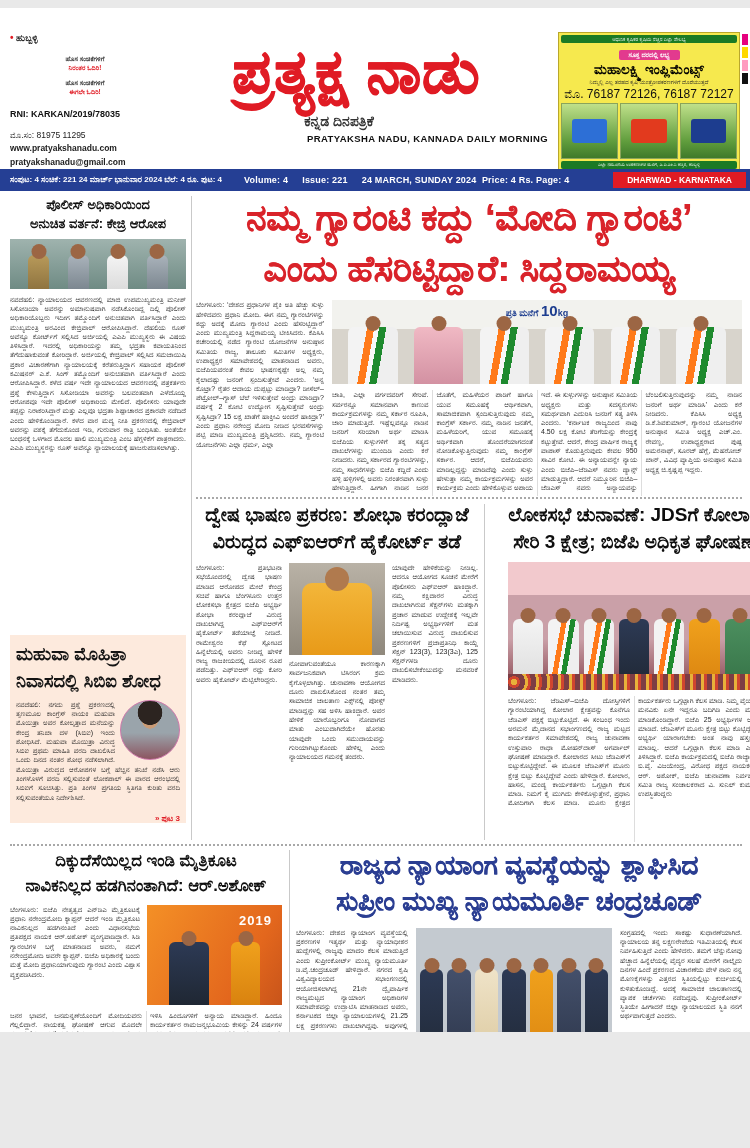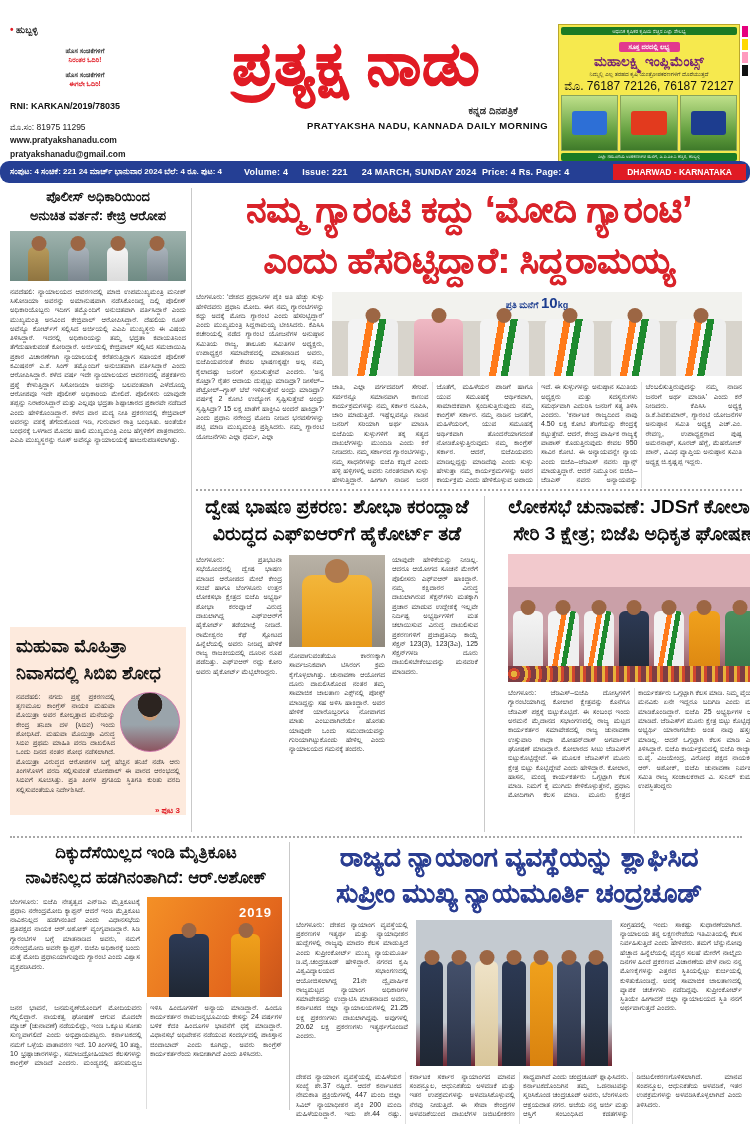--- a/index.html
+++ b/index.html
@@ -1,56 +1,56 @@
 <!DOCTYPE html>
 <html><head>
 <meta charset="utf-8">
 <style>
   * { margin:0; padding:0; box-sizing:border-box; }
   html,body { background:#e9e9e9; }
   body { font-family:"Liberation Sans","DejaVu Sans",sans-serif; }
-  .page { position:relative; width:750px; height:1148px; margin:0 auto; background:#ffffff; overflow:hidden; color:#1a1a1a; }
+  .page { position:relative; width:750px; height:1024px; margin:8px auto; background:#ffffff; overflow:hidden; color:#1a1a1a; }
 
   
   .mast-left { position:absolute; left:10px; top:24px; width:150px; font-size:8px; }
   .city-line { font-size:9px; font-weight:bold; color:#222; }
   .city-dot { color:#e01b24; font-size:10px; }
   .slogans { text-align:center; margin-top:10px; line-height:1.45; }
   .slogan-b { display:block; color:#333; font-size:6.5px; font-weight:bold; }
   .slogan-r { display:block; color:#e01b24; font-size:6.5px; font-weight:bold; margin-bottom:5px; }
   .rni { margin-top:12px; font-size:9px; font-weight:bold; color:#111; }
   .contact { margin-top:10px; line-height:1.6; font-size:8.5px; color:#222; }
   .contact .ln { display:block; }
   .contact .bold { font-weight:bold; }
 
   .mast-center { position:absolute; left:160px; top:26px; width:392px; text-align:center; }
   .mast-title { font-size:60px; line-height:1.25; font-weight:bold; color:#e01b24;
                 letter-spacing:1px; text-shadow:1px 0 0 #e01b24, 0 1px 0 #e01b24; }
-  .mast-tag-kn { margin-top:4px; text-align:right; padding-right:34px; font-size:10px; font-weight:bold; color:#333; }
+  .mast-tag-kn { margin-top:4px; padding-right:34px; font-size:14px; font-weight:bold; color:#333; }
   .mast-tag-en { margin-top:3px; text-align:right; padding-right:4px; font-size:9.5px; font-weight:bold; color:#111; letter-spacing:.4px; }
 
   .ad-box { position:absolute; left:558px; top:24px; width:182px; height:138px; background:#f6e94e; border:1px solid #b9a72c; padding:2px; text-align:center; }
   .ad-strip { background:#1b7a24; color:#fff; font-size:5px; line-height:1.6; border-radius:2px; }
   .ad-ribbon { display:inline-block; background:#e23a8e; color:#fff; font-size:6.5px; font-weight:bold; padding:1px 10px; border-radius:2px; margin-top:2px; }
-  .ad-title { color:#701a75; font-size:13.5px; font-weight:bold; margin-top:1px; }
+  .ad-title { color:#000000; font-size:13.5px; font-weight:bold; margin-top:1px; }
   .ad-sub { font-size:5.8px; color:#222; margin-top:1px; }
   .ad-phone { font-size:12px; font-weight:normal; color:#111; margin-top:1px; }
   .ad-imgs { display:flex; gap:2px; margin-top:2px; }
   .ad-img { flex:1; height:56px; background:linear-gradient(#bfe08a,#5f9c3c 70%,#3f7a2a); border:1px solid #8aa45a; position:relative; overflow:hidden; }
   .ad-img::after { content:""; position:absolute; left:18%; top:28%; width:64%; height:44%; border-radius:3px; }
   .ad-img.blue::after { background:#2d6fd6; }
   .ad-img.red::after { background:#e23a1e; }
   .ad-img.navy::after { background:#1d3d8f; }
   .ad-strip2 { background:#1b7a24; color:#fff; font-size:4.6px; line-height:1.7; margin-top:2px; border-radius:2px; }
 
   .reg-marks { position:absolute; right:2px; top:26px; width:6px; }
   .reg-marks i { display:block; width:6px; height:11px; margin-bottom:2px; }
 
   
-  .infobar { position:absolute; left:0; top:161px; width:750px; height:22px; background:#253f94; color:#fff; display:flex; align-items:center;border-radius:9px; }
+  .infobar { position:absolute; left:0; top:161px; width:750px; height:22px; background:#253f94; color:#fff; display:flex; align-items:center; }
   .infobar .kn { font-size:8px; font-weight:bold; padding-left:10px; white-space:nowrap; }
   .infobar .en { font-size:9px; font-weight:bold; padding-left:22px; white-space:nowrap; letter-spacing:.2px; }
   .infobar .en b { padding-right:14px; }
   .region-box { margin-left:auto; margin-right:4px; background:#e01b24; color:#fff; font-size:8.5px; font-weight:bold; padding:3px 14px; white-space:nowrap; }
 
   
   .body-txt { font-size:7px; line-height:1.33; text-align:justify; color:#1c1c1c; overflow:hidden; }
   .rule-v { position:absolute; width:0; border-left:1px solid #c9c9c9; }
   .dotted-h { position:absolute; height:0; border-top:2px dotted #a8a8a8; }
 

